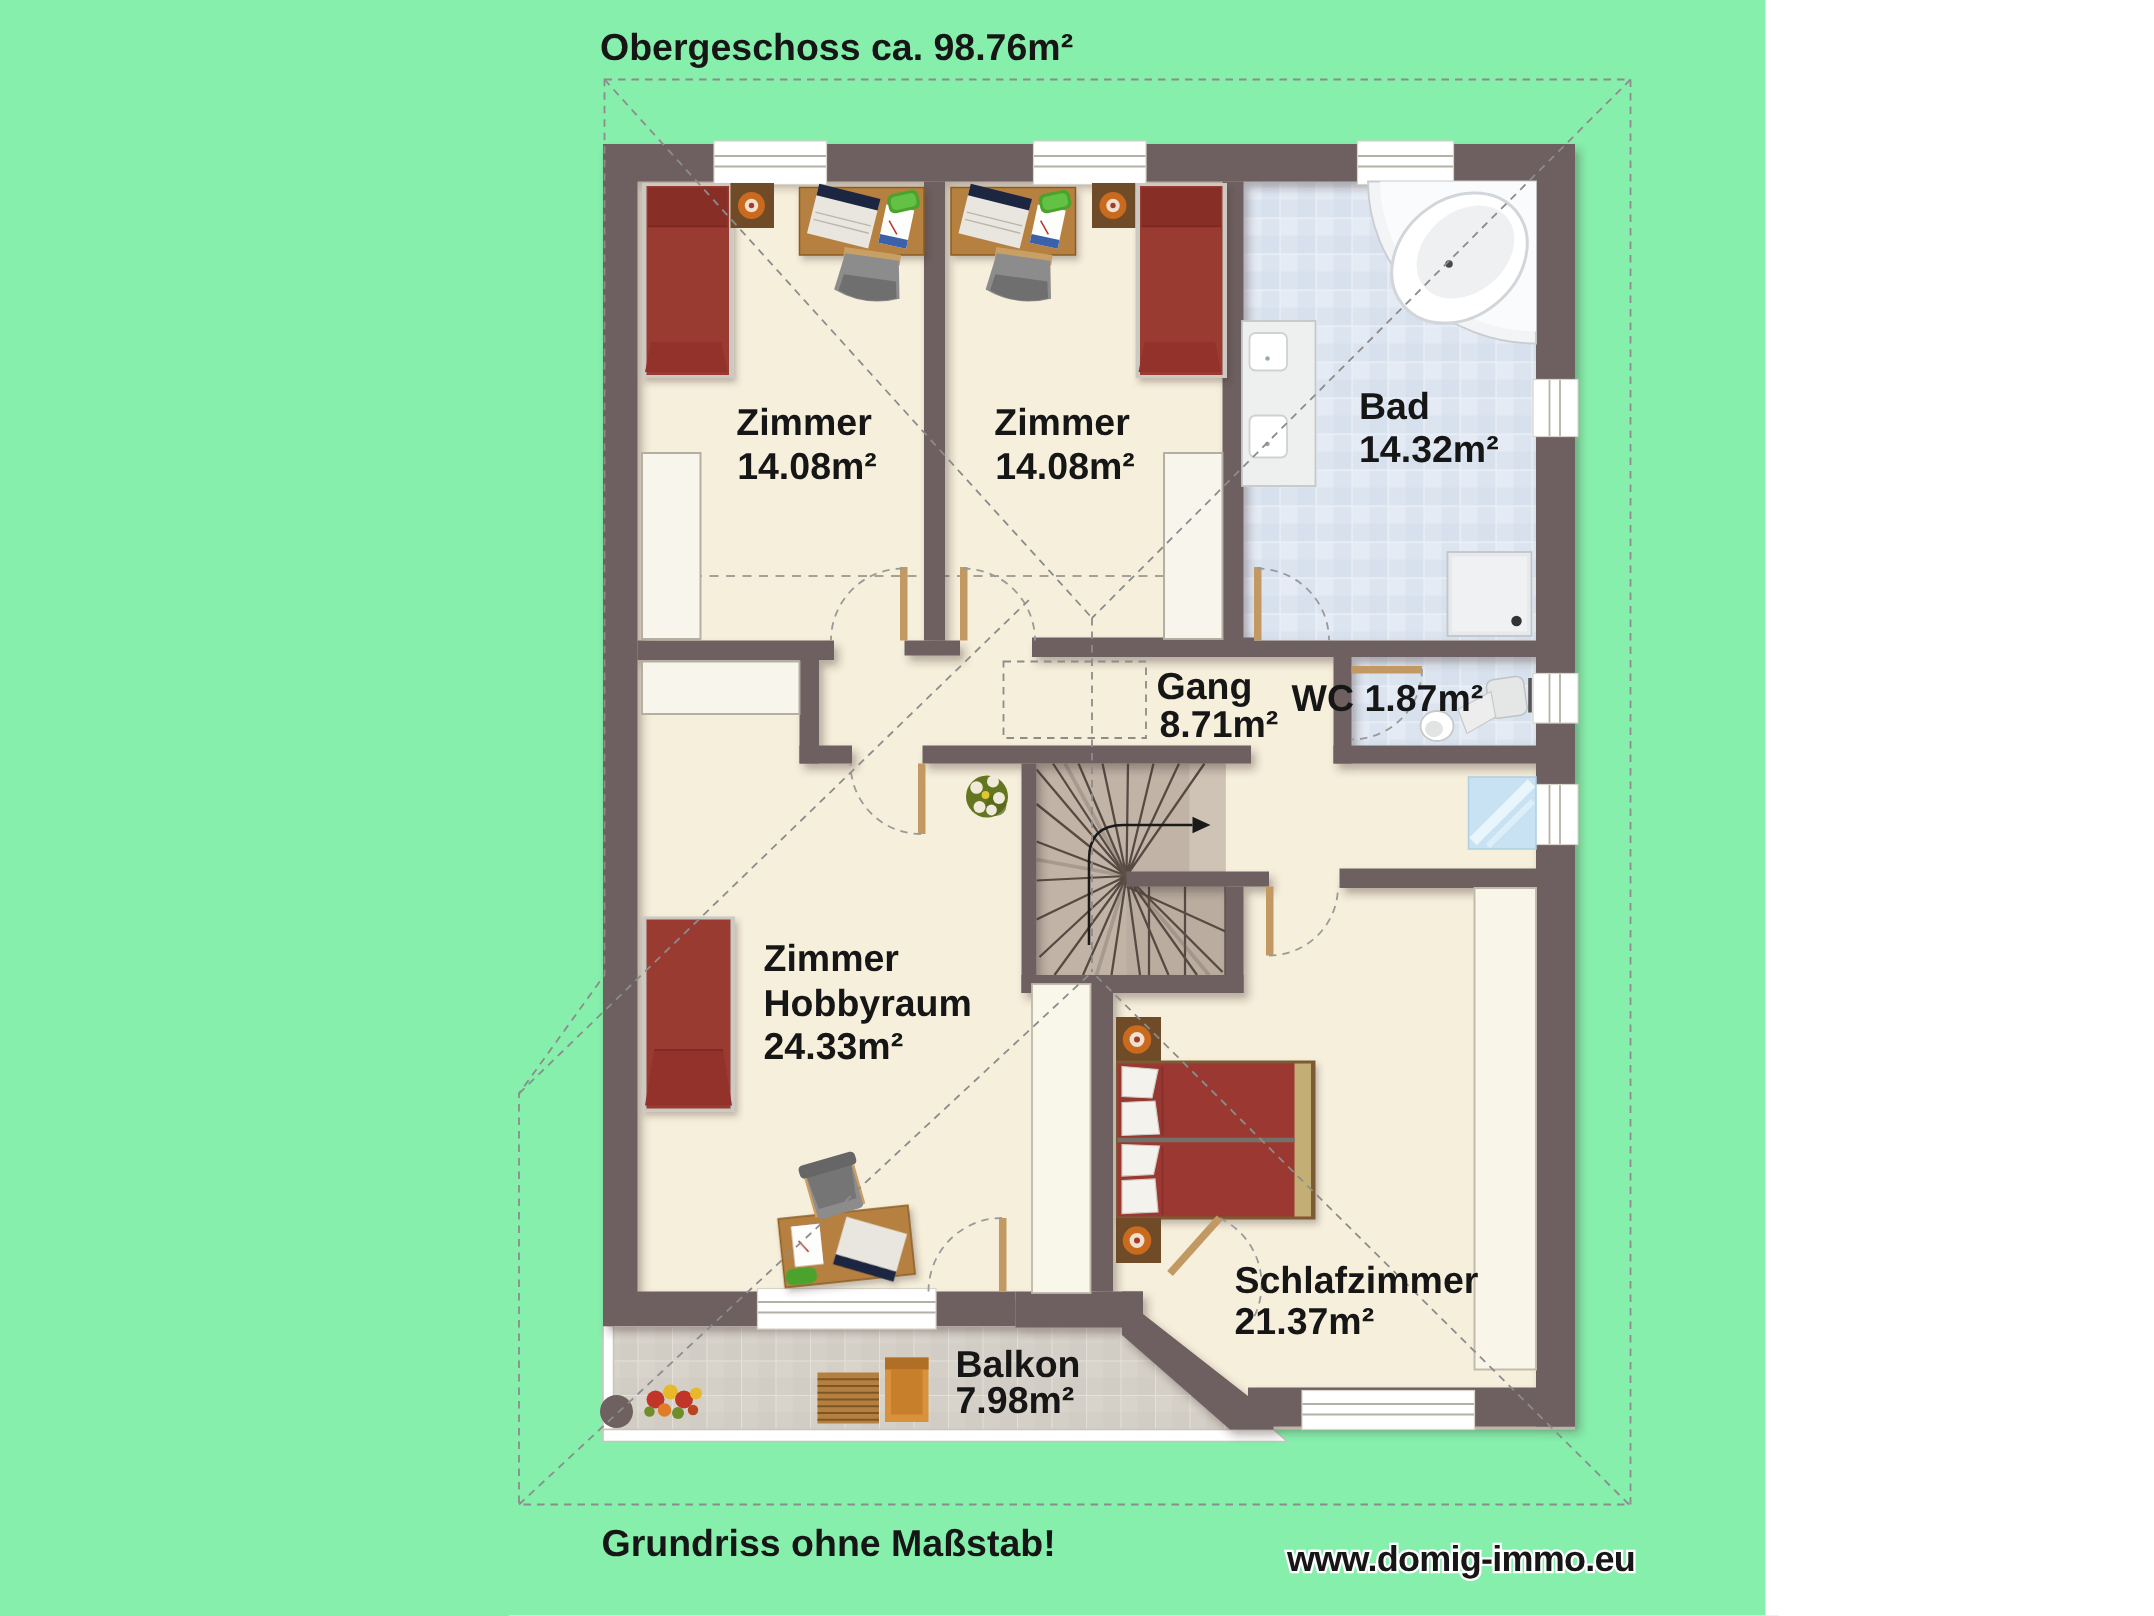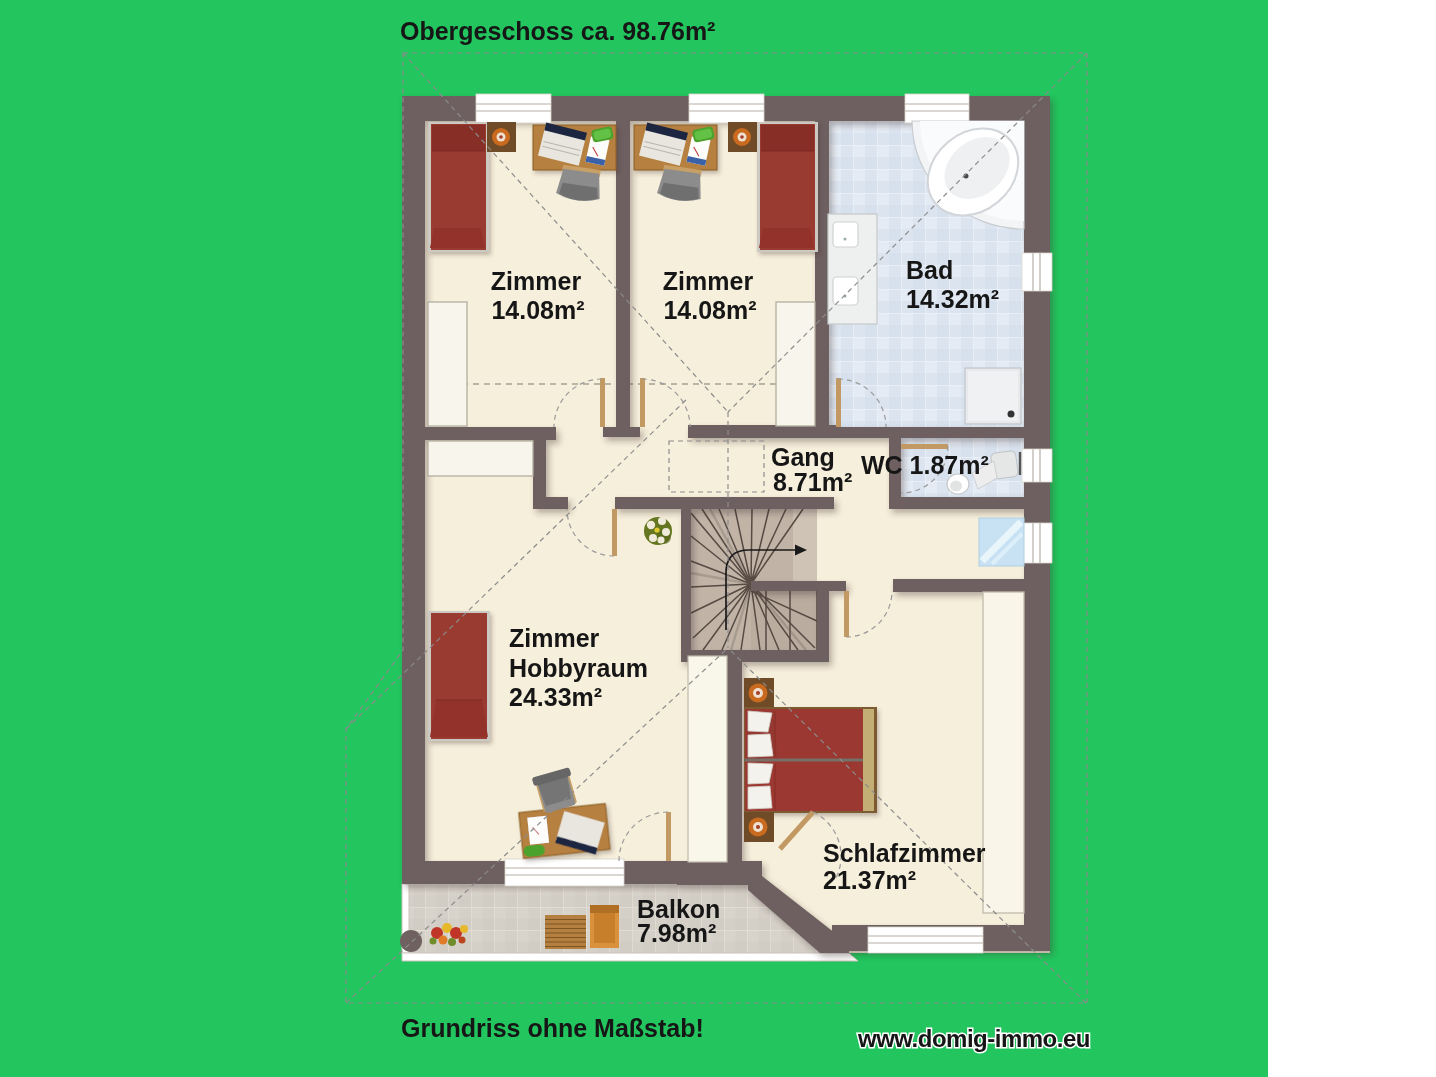--- a/index.html
+++ b/index.html
@@ -1,16 +1,16 @@
 <!DOCTYPE html>
 <html><head>
 <meta charset="utf-8">
 <style>
 html,body{margin:0;padding:0;background:#ffffff;}
-#page{width:1268px;height:1077px;position:relative;background:#22c55e;overflow:hidden;}
+#page{width:1177px;height:1077px;position:relative;background:#86efac;overflow:hidden;}
 svg{position:absolute;top:0;left:0;}
 text{font-family:"Liberation Sans", sans-serif;font-weight:bold;fill:#161616;}
 </style>
 </head>
 <body>
 <div id="page">
 <svg width="1436" height="1077" viewBox="0 0 1436 1077">
 <defs>
 <pattern id="badtile" width="24" height="24" patternUnits="userSpaceOnUse" x="829" y="121">
   <rect width="24" height="24" fill="#dbe4ef"></rect>

